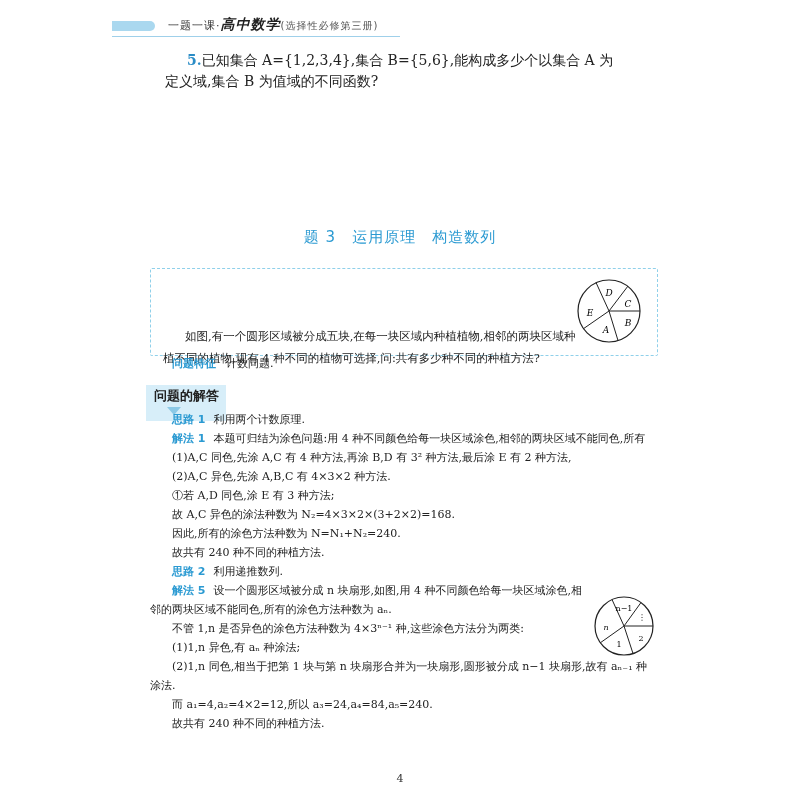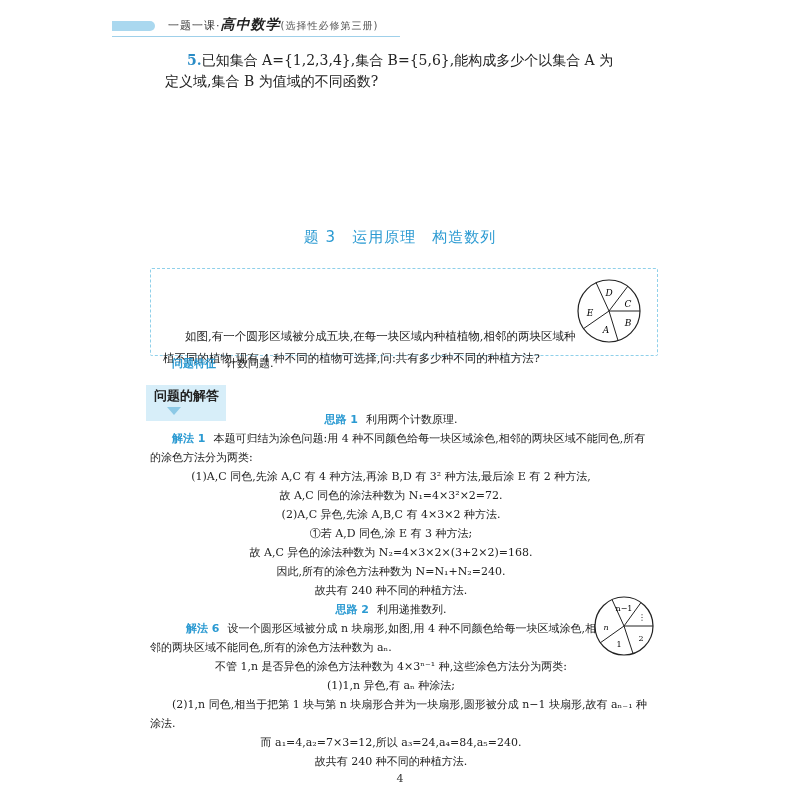--- a/index.html
+++ b/index.html
@@ -24,21 +24,21 @@
   .pie1 { position: absolute; left: 425px; top: 9px; width: 66px; height: 66px; }
 
   .feature { position: absolute; left: 172px; top: 356px; font-size: 11px; }
   .feature .label { color: #2b9ad2; font-family: "DejaVu Sans", sans-serif; font-weight: bold; margin-right: 10px; }
 
   .answer-tag { position: absolute; left: 146px; top: 385px; width: 80px; height: 36px; background: #d7eef9; font-family: "DejaVu Sans", sans-serif; font-weight: bold; font-size: 13px; color: #222; padding: 2px 0 0 8px; }
   .answer-tri { position: absolute; left: 167px; top: 407px; width: 0; height: 0; border-left: 7px solid transparent; border-right: 7px solid transparent; border-top: 8px solid #8cc9e6; }
 
   .solution { position: absolute; left: 150px; top: 410px; width: 460px; font-size: 11px; line-height: 19px; }
   .solution p { white-space: nowrap; }
-  .solution .ind { padding-left: 22px; text-align: center; }
+  .solution .ind { padding-left: 22px; }
   .solution .blue { color: #2b9ad2; font-family: "DejaVu Sans", sans-serif; font-weight: bold; margin-right: 8px; }
   .pie2 { position: absolute; left: 593px; top: 595px; width: 62px; height: 62px; }
 
   .page-num { position: absolute; left: 0; top: 772px; width: 800px; text-align: center; font-size: 11px; color: #333; }
 </style>
 </head>
 <body>
 
 <div class="header">
   <div class="header-bar"></div>
@@ -74,36 +74,34 @@
 <div class="feature">
   <span class="label">问题特征</span><span>计数问题.</span>
 </div>
 
 <div class="answer-tag">问题的解答</div>
 <div class="answer-tri"></div>
 
 <div class="solution">
   <p class="ind"><span class="blue">思路 1</span><span>利用两个计数原理.</span></p>
   <p class="ind"><span class="blue">解法 1</span><span>本题可归结为涂色问题:用 4 种不同颜色给每一块区域涂色,相邻的两块区域不能同色,所有</span></p>
-  <p>的涂色方法分为两类:</p>
   <p class="ind">(1)A,C 同色,先涂 A,C 有 4 种方法,再涂 B,D 有 3² 种方法,最后涂 E 有 2 种方法,</p>
-  <p class="ind">故 A,C 同色的涂法种数为 N₁=4×3²×2=72.</p>
   <p class="ind">(2)A,C 异色,先涂 A,B,C 有 4×3×2 种方法.</p>
   <p class="ind">①若 A,D 同色,涂 E 有 3 种方法;</p>
   <p class="ind">故 A,C 异色的涂法种数为 N₂=4×3×2×(3+2×2)=168.</p>
   <p class="ind">因此,所有的涂色方法种数为 N=N₁+N₂=240.</p>
   <p class="ind">故共有 240 种不同的种植方法.</p>
   <p class="ind"><span class="blue">思路 2</span><span>利用递推数列.</span></p>
-  <p class="ind"><span class="blue">解法 6</span><span>设一个圆形区域被分成 n 块扇形,如图,用 4 种不同颜色给每一块区域涂色,相</span></p>
+  <p class="ind"><span class="blue">解法 5</span><span>设一个圆形区域被分成 n 块扇形,如图,用 4 种不同颜色给每一块区域涂色,相</span></p>
   <p>邻的两块区域不能同色,所有的涂色方法种数为 aₙ.</p>
   <p class="ind">不管 1,n 是否异色的涂色方法种数为 4×3ⁿ⁻¹ 种,这些涂色方法分为两类:</p>
   <p class="ind">(1)1,n 异色,有 aₙ 种涂法;</p>
   <p class="ind">(2)1,n 同色,相当于把第 1 块与第 n 块扇形合并为一块扇形,圆形被分成 n−1 块扇形,故有 aₙ₋₁ 种</p>
   <p>涂法.</p>
-  <p class="ind">而 a₁=4,a₂=7×3=12,所以 a₃=24,a₄=84,a₅=240.</p>
+  <p class="ind">而 a₁=4,a₂=4×2=12,所以 a₃=24,a₄=84,a₅=240.</p>
   <p class="ind">故共有 240 种不同的种植方法.</p>
 </div>
 
 <svg class="pie2" viewBox="0 0 62 62">
   <circle cx="31" cy="31" r="29" fill="none" stroke="#222" stroke-width="1.2"></circle>
   <line x1="31" y1="31" x2="19" y2="4.5" stroke="#222" stroke-width="1"></line>
   <line x1="31" y1="31" x2="48" y2="7.5" stroke="#222" stroke-width="1"></line>
   <line x1="31" y1="31" x2="60" y2="31" stroke="#222" stroke-width="1"></line>
   <line x1="31" y1="31" x2="40" y2="58.5" stroke="#222" stroke-width="1"></line>
   <line x1="31" y1="31" x2="7" y2="48" stroke="#222" stroke-width="1"></line>

